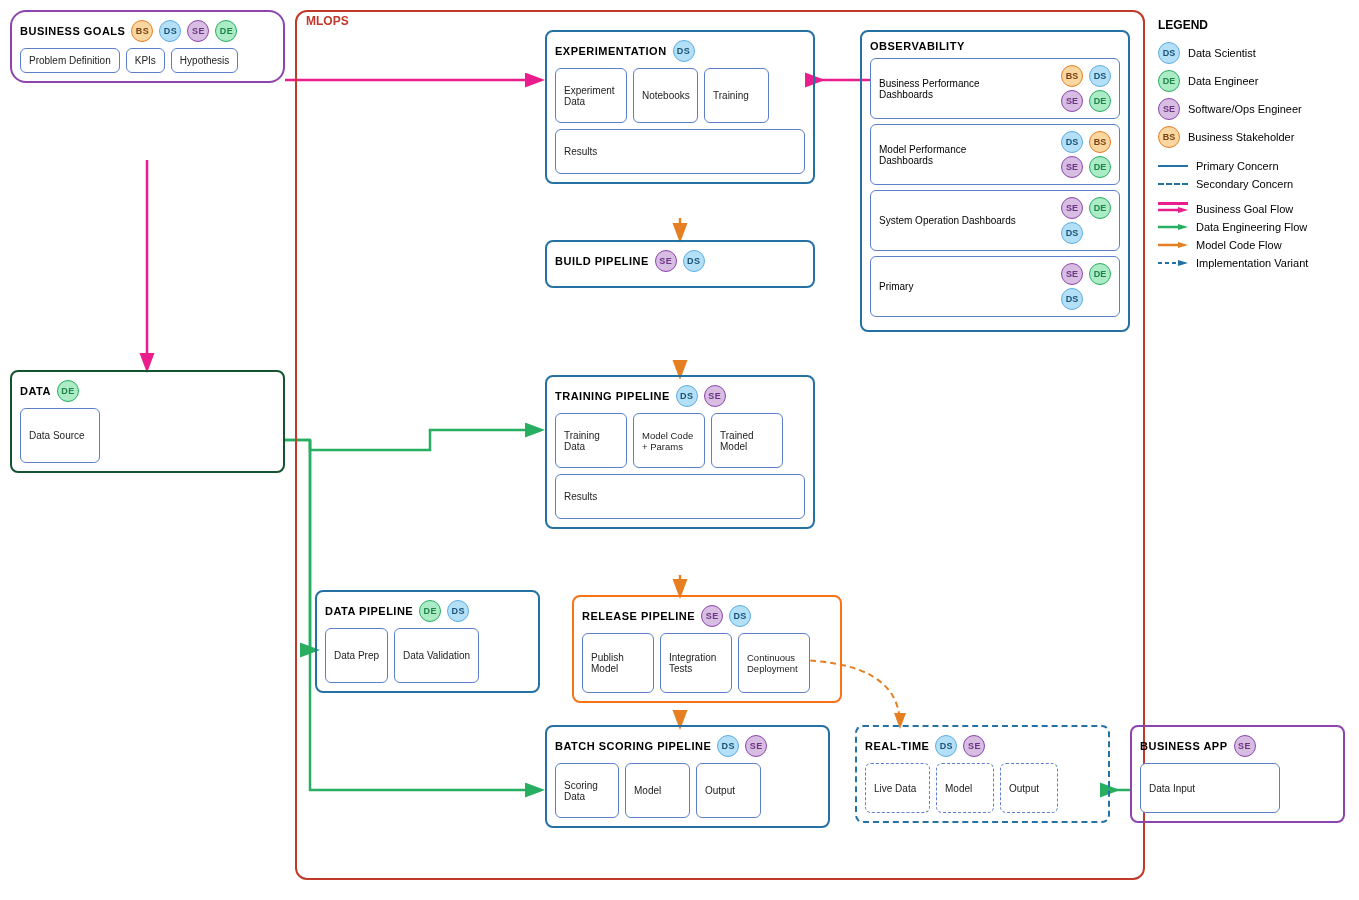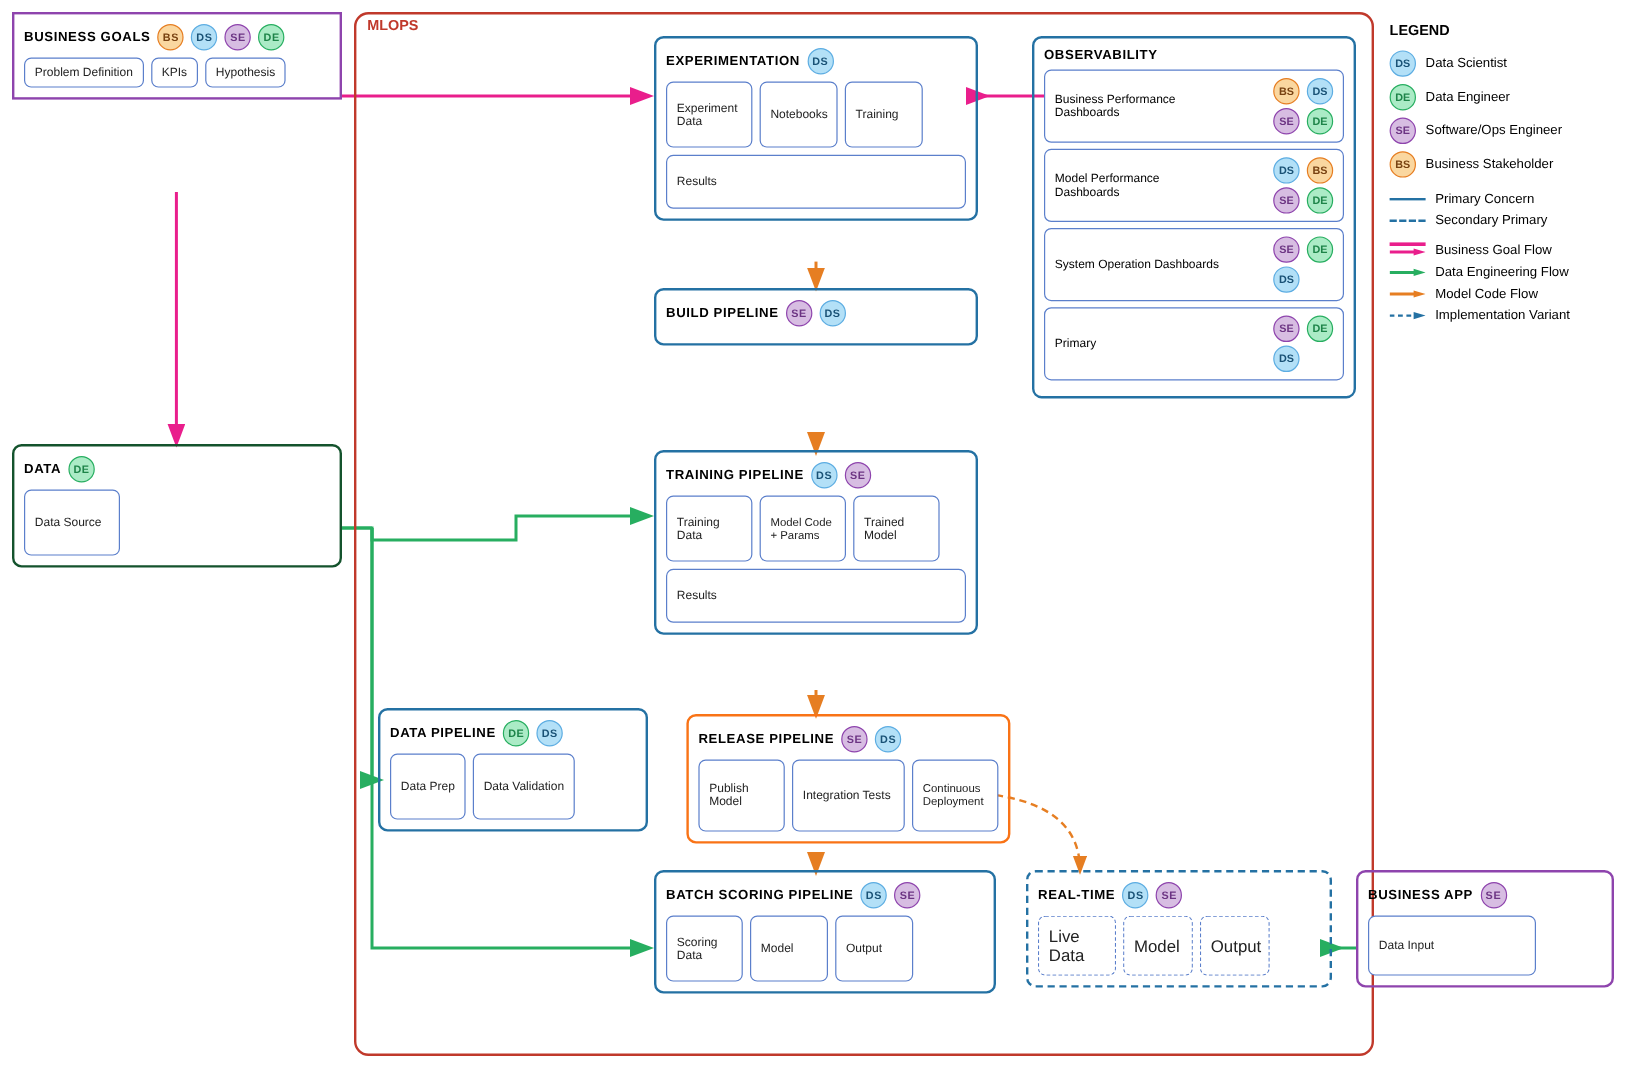--- a/index.html
+++ b/index.html
@@ -58,21 +58,21 @@
       padding: 6px 8px;
       font-size: 10px;
       color: #222;
       background: #fff;
       display: inline-block;
     }
     .inner-box-dashed {
       border: 1.5px dashed #5b7fcb;
       border-radius: 6px;
       padding: 6px 8px;
-      font-size: 14px;
+      font-size: 10px;
       color: #222;
       background: #fff;
       display: inline-block;
     }
     .inner-boxes-row {
       display: flex;
       gap: 6px;
       flex-wrap: wrap;
     }
 
@@ -91,21 +91,21 @@
       font-weight: bold;
       font-size: 12px;
       color: #c0392b;
     }
 
     
     #business-goals {
       left: 10px; top: 10px;
       width: 275px;
       border: 2px solid #8e44ad;
-      border-radius: 0;
+      border-radius: 16px;
       background: transparent;
       text-align: right;
     }
 
     
     #data-section {
       left: 10px; top: 370px;
       width: 275px;
       border: 2px solid #14532d;
       border-radius: 8px;
@@ -355,21 +355,21 @@
   </div>
 
   <div id="release-pipeline" class="section-box">
     <div class="section-title">
       <span>RELEASE PIPELINE</span>
       <span class="badge badge-se">SE</span>
       <span class="badge badge-ds">DS</span>
     </div>
     <div class="inner-boxes-row">
       <div class="inner-box" style="width:72px;height:60px;display:flex;align-items:center;">Publish Model</div>
-      <div class="inner-box" style="width:94px;height:60px;display:flex;align-items:center;">Integration Tests</div>
+      <div class="inner-box" style="width:72px;height:60px;display:flex;align-items:center;">Integration Tests</div>
       <div class="inner-box" style="width:72px;height:60px;display:flex;align-items:center;font-size:9.5px;">Continuous Deployment</div>
     </div>
   </div>
 
   <div id="batch-scoring" class="section-box">
     <div class="section-title">
       <span>BATCH SCORING PIPELINE</span>
       <span class="badge badge-ds">DS</span>
       <span class="badge badge-se">SE</span>
     </div>
@@ -476,21 +476,21 @@
     <div style="display:flex;align-items:center;margin-bottom:12px;">
       <span class="badge badge-bs" style="margin-right:8px;margin-left:0;">BS</span>
       <span style="font-size:11px;">Business Stakeholder</span>
     </div>
     <div style="display:flex;align-items:center;margin-bottom:6px;">
       <span style="display:inline-block;width:30px;border-top:2px solid #2471a3;margin-right:8px;"></span>
       <span style="font-size:11px;">Primary Concern</span>
     </div>
     <div style="display:flex;align-items:center;margin-bottom:12px;">
       <span style="display:inline-block;width:30px;border-top:2px dashed #2471a3;margin-right:8px;"></span>
-      <span style="font-size:11px;">Secondary Primary</span>
+      <span style="font-size:11px;">Secondary Concern</span>
     </div>
     <div style="display:flex;align-items:center;margin-bottom:6px;">
       <span style="display:inline-block;width:30px;border-top:3px solid #e91e8c;margin-right:8px;position:relative;">
         <svg width="30" height="10" style="display:block;">
             <line x1="0" y1="5" x2="24" y2="5" stroke="#e91e8c" stroke-width="2.5"></line>
             <polygon points="20,2 30,5 20,8" fill="#e91e8c"></polygon>
           </svg>
       </span>
       <span style="font-size:11px;">Business Goal Flow</span>
     </div>

